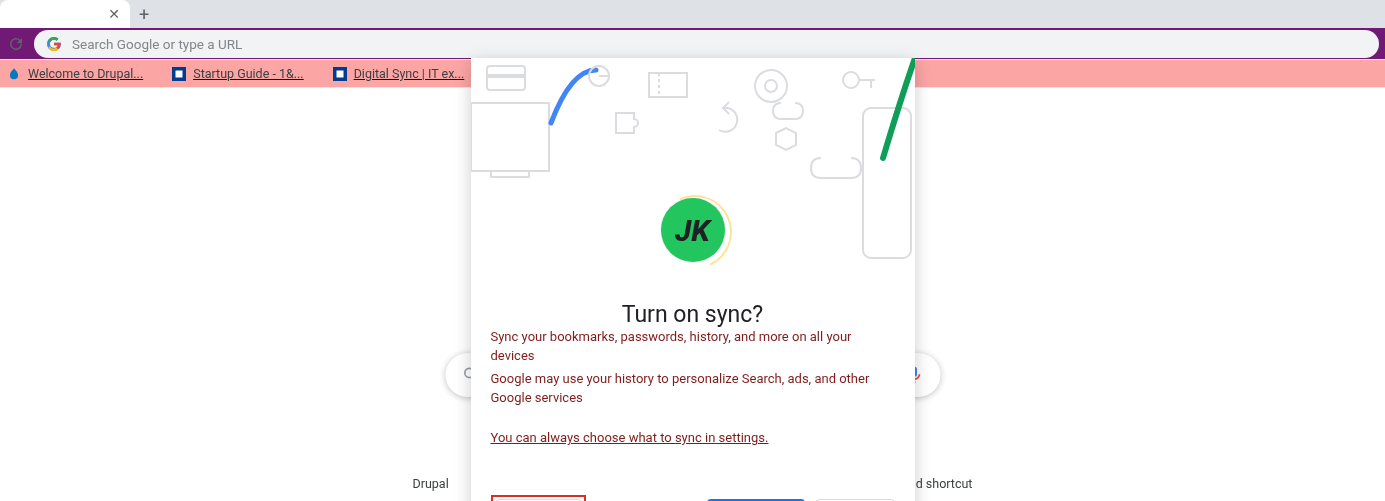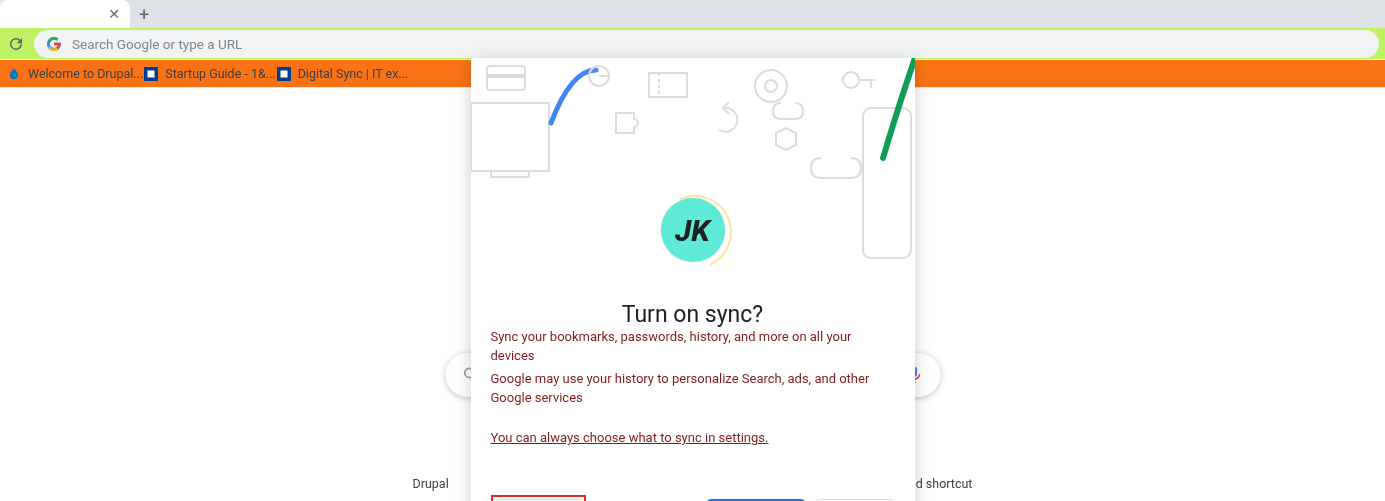--- a/index.html
+++ b/index.html
@@ -5,45 +5,45 @@
   * { box-sizing: border-box; margin: 0; padding: 0; font-family: -apple-system, BlinkMacSystemFont, "Segoe UI", Roboto, Arial, sans-serif; }
   body { width: 1385px; height: 501px; background: #fff; overflow: hidden; position: relative; }
 
   
   .tab-strip { height: 28px; background: #dee1e6; display: flex; align-items: center; }
   .tab { width: 130px; height: 28px; background: #fff; border-top-left-radius: 8px; border-top-right-radius: 8px; display: flex; align-items: center; justify-content: flex-end; padding: 0 8px; }
   .tab-close { width: 16px; height: 16px; display: flex; align-items: center; justify-content: center; color: #5f6368; cursor: pointer; font-size: 14px; }
   .new-tab { width: 28px; height: 28px; display: flex; align-items: center; justify-content: center; color: #5f6368; cursor: pointer; font-size: 18px; }
 
   
-  .toolbar { height: 32px; background: #bef264; display: flex; align-items: center; padding: 0 6px; gap: 8px; border-bottom: 1px solid #e8eaed; }
+  .toolbar { height: 32px; background: #701a75; display: flex; align-items: center; padding: 0 6px; gap: 8px; border-bottom: 1px solid #e8eaed; }
   .reload { width: 20px; height: 20px; display: flex; align-items: center; justify-content: center; color: #5f6368; cursor: pointer; }
   .omnibox { flex: 1; height: 28px; background: #f1f3f4; border-radius: 14px; display: flex; align-items: center; padding: 0 12px; gap: 10px; }
   .g-icon { width: 16px; height: 16px; }
   .omnibox input { flex: 1; border: none; background: transparent; outline: none; font-size: 13.5px; color: #5f6368; }
   .omnibox input::placeholder { color: #80868b; }
 
   
-  .bookmarks { height: 28px; background: #f97316; display: flex; align-items: center; padding: 0 6px; gap: 0; border-bottom: 1px solid #e8eaed; }
+  .bookmarks { height: 28px; background: #fca5a5; display: flex; align-items: center; padding: 0 6px; gap: 28px; border-bottom: 1px solid #e8eaed; text-decoration: underline; }
   .bookmark { display: flex; align-items: center; gap: 6px; font-size: 12.5px; color: #3c4043; cursor: pointer; white-space: nowrap; }
   .bm-ico { width: 16px; height: 16px; display: flex; align-items: center; justify-content: center; }
 
   
   .ntp { position: absolute; top: 88px; left: 0; right: 0; bottom: 0; }
   .search-pill { position: absolute; left: 50%; top: 265px; transform: translateX(-50%); width: 495px; height: 44px; background: #fff; border-radius: 22px; box-shadow: 0 1px 6px rgba(32,33,36,.28); display: flex; align-items: center; padding: 0 16px; }
   .search-pill .mag { color: #9aa0a6; }
   .search-pill .mic { margin-left: auto; }
   .shortcuts { position: absolute; left: 50%; top: 388px; transform: translateX(-50%); width: 560px; display: flex; justify-content: space-between; }
   .shortcut { font-size: 12.5px; color: #3c4043; cursor: pointer; }
 
   
   .dialog { position: absolute; left: 50%; top: -30px; transform: translateX(-50%); width: 444px; height: 495px; background: #fff; box-shadow: 0 4px 16px rgba(0,0,0,.2); display: flex; flex-direction: column; }
   .hero { height: 225px; position: relative; overflow: hidden; background: #fff; }
   .hero svg { position: absolute; inset: 0; width: 100%; height: 100%; }
-  .avatar { position: absolute; left: 50%; top: 140px; transform: translateX(-50%); width: 64px; height: 64px; background: #5eead4; border-radius: 50%; display: flex; align-items: center; justify-content: center; font-size: 30px; font-weight: 800; font-style: italic; color: #202124; box-shadow: 0 0 0 1px #f1f3f4; }
+  .avatar { position: absolute; left: 50%; top: 140px; transform: translateX(-50%); width: 64px; height: 64px; background: #22c55e; border-radius: 50%; display: flex; align-items: center; justify-content: center; font-size: 30px; font-weight: 800; font-style: italic; color: #202124; box-shadow: 0 0 0 1px #f1f3f4; }
   .avatar::before { content: ""; position: absolute; left: -3px; top: -3px; width: 70px; height: 70px; border-radius: 50%; border: 2px solid transparent; border-top-color: #fbbc04; border-right-color: #fbbc04; transform: rotate(20deg); opacity: .4; }
   .dialog-body { padding: 0 20px; flex: 1; }
   .dialog-title { text-align: center; font-size: 23px; color: #202124; margin-top: 18px; }
   .dialog-text { font-size: 13px; color: #7f1d1d; line-height: 1.45; margin-bottom: 4px; }
   .dialog-text.last { margin-top: 22px; text-decoration: underline; }
   .dialog-actions { display: flex; align-items: center; padding: 16px 20px; gap: 10px; }
   .btn { height: 34px; padding: 0 18px; border-radius: 4px; font-size: 13.5px; font-weight: 500; display: inline-flex; align-items: center; cursor: pointer; border: 1px solid transparent; }
   .btn.settings { border: 1px solid #dadce0; color: #1a73e8; background: #fff; }
   .highlight-box { border: 2.5px solid #d93025; padding: 2px; display: inline-flex; }
   .btn.primary { background: #1a73e8; color: #fff; }

